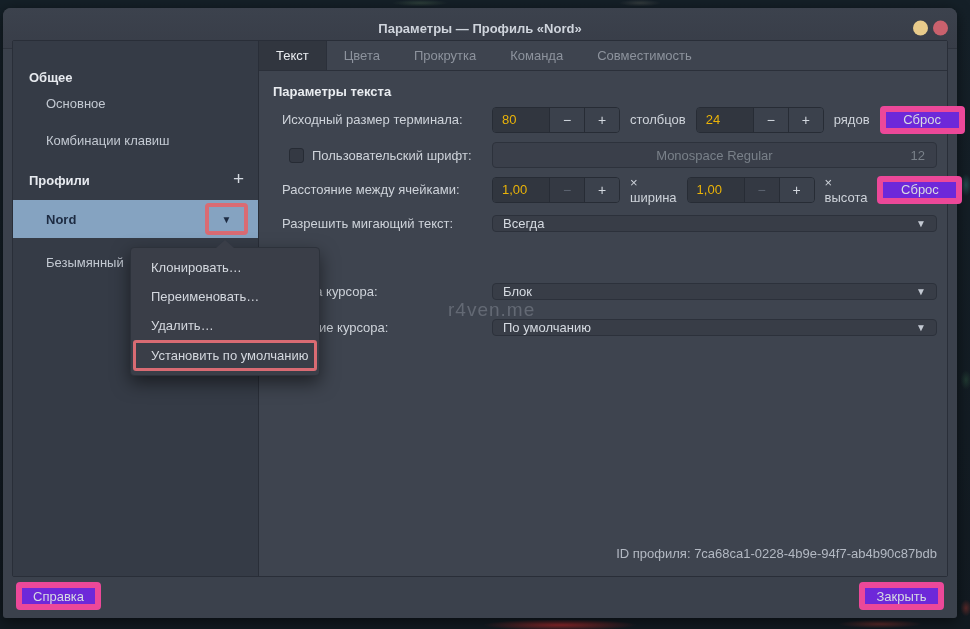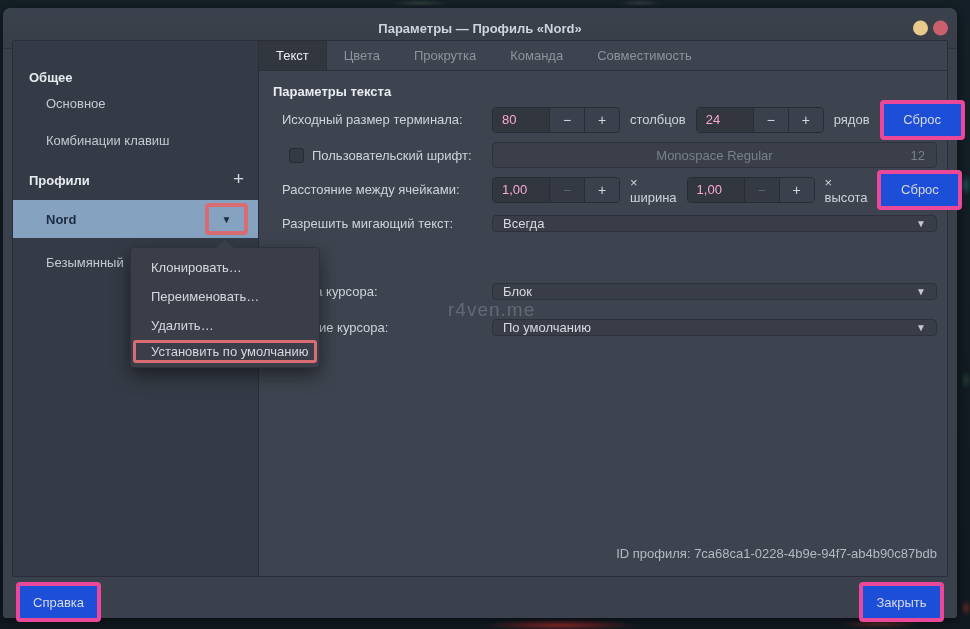--- a/index.html
+++ b/index.html
@@ -66,26 +66,26 @@
   .tab { padding:0 17px; display:flex; align-items:center; font-size:13px; color:#8d939d; }
   .tab.active { background:#31363f; color:#e9ecf0; border-right:1px solid #2b303a; }
   .sec-title { position:absolute; left:14px; top:43px; font-size:13px; font-weight:bold; color:#e9ecf0; }
 
   .row { position:absolute; left:23px; right:10px; height:27px; display:flex; align-items:center; }
   .lbl { width:210px; flex:none; font-size:13px; color:#ced3da; }
   .ctrl { flex:1; display:flex; align-items:center; gap:10px; }
   .unit { font-size:13px; color:#ced3da; }
 
   .spin { display:flex; width:128px; height:26px; border:1px solid #272c35; border-radius:4px; overflow:hidden; flex:none; }
-  .spin .val { flex:1; background:#31363f; color:#f9a8d4; font-size:13px; display:flex; align-items:center; padding-left:9px; }
+  .spin .val { flex:1; background:#31363f; color:#eab308; font-size:13px; display:flex; align-items:center; padding-left:9px; }
   .spin .sbtn { width:35px; flex:none; background:#3b414c; border-left:1px solid #272c35; color:#d3d8df;
                 display:flex; align-items:center; justify-content:center; font-size:14px; }
   .spin .sbtn.dis { background:#343943; color:#5c6470; }
 
-  .btn { height:40px; background:#1d4ed8; border:4px solid #ec4899; border-radius:4px;
+  .btn { height:28px; background:#6d28d9; border:6px solid #ec4899; border-radius:4px;
          color:#d6dbe2; font-size:13px; display:flex; align-items:center; justify-content:center; }
   .reset { width:85px; margin-left:auto; flex:none; }
 
   .checkbox { width:15px; height:15px; background:#343943; border:1px solid #262b34; border-radius:3px; flex:none; margin-right:8px; }
 
   .font-btn { position:absolute; left:210px; right:0; top:0; height:26px;
     background:#3a3f4a; border:1px solid #2d323c; border-radius:4px;
     display:flex; align-items:center; justify-content:center; font-size:13px; color:#798089; }
   .font-btn .size { position:absolute; right:11px; }
 
@@ -107,21 +107,21 @@
     box-shadow:0 7px 18px rgba(0,0,0,.5); padding:5px 0 4px;
   }
   .menu .notch {
     position:absolute; top:-8px; left:85px; width:0; height:0;
     border-left:9px solid transparent; border-right:9px solid transparent;
     border-bottom:8px solid #3a3e48;
   }
   .menu-item { height:29px; display:flex; align-items:center; padding-left:20px;
     font-size:13px; color:#d4d8df; white-space:nowrap; }
   .menu-item.annotated {
-    height:23px; margin:0 2px; border:3px solid #d96b73; border-radius:3px; padding-left:15px;
+    height:31px; margin:0 2px; border:3px solid #d96b73; border-radius:3px; padding-left:15px;
   }
   .watermark { position:absolute; left:448px; top:299px; z-index:30;
     font-size:19px; color:rgba(160,166,176,.38); letter-spacing:1px; }
 </style>
 </head>
 <body>
 
 <div class="desktop"></div>
 
 <div class="window">

